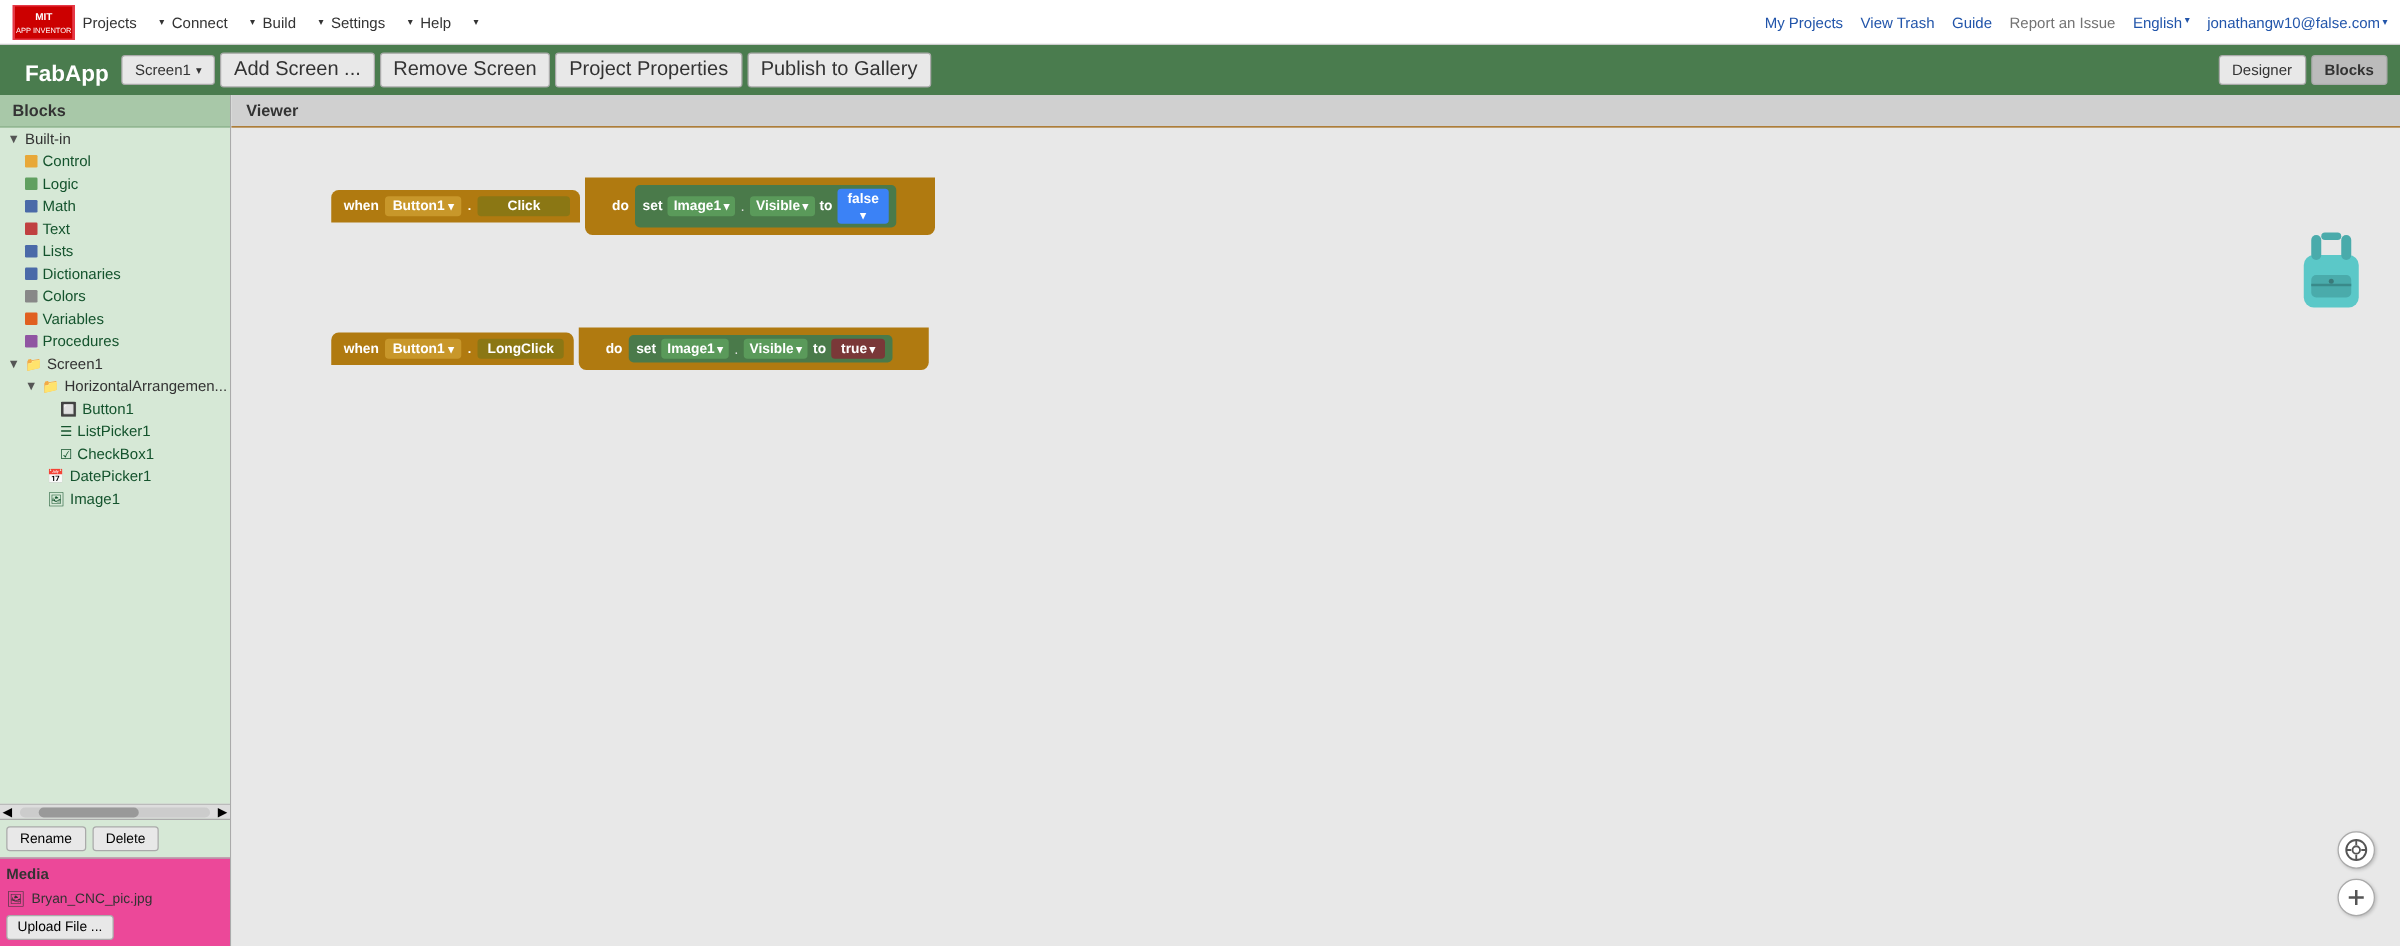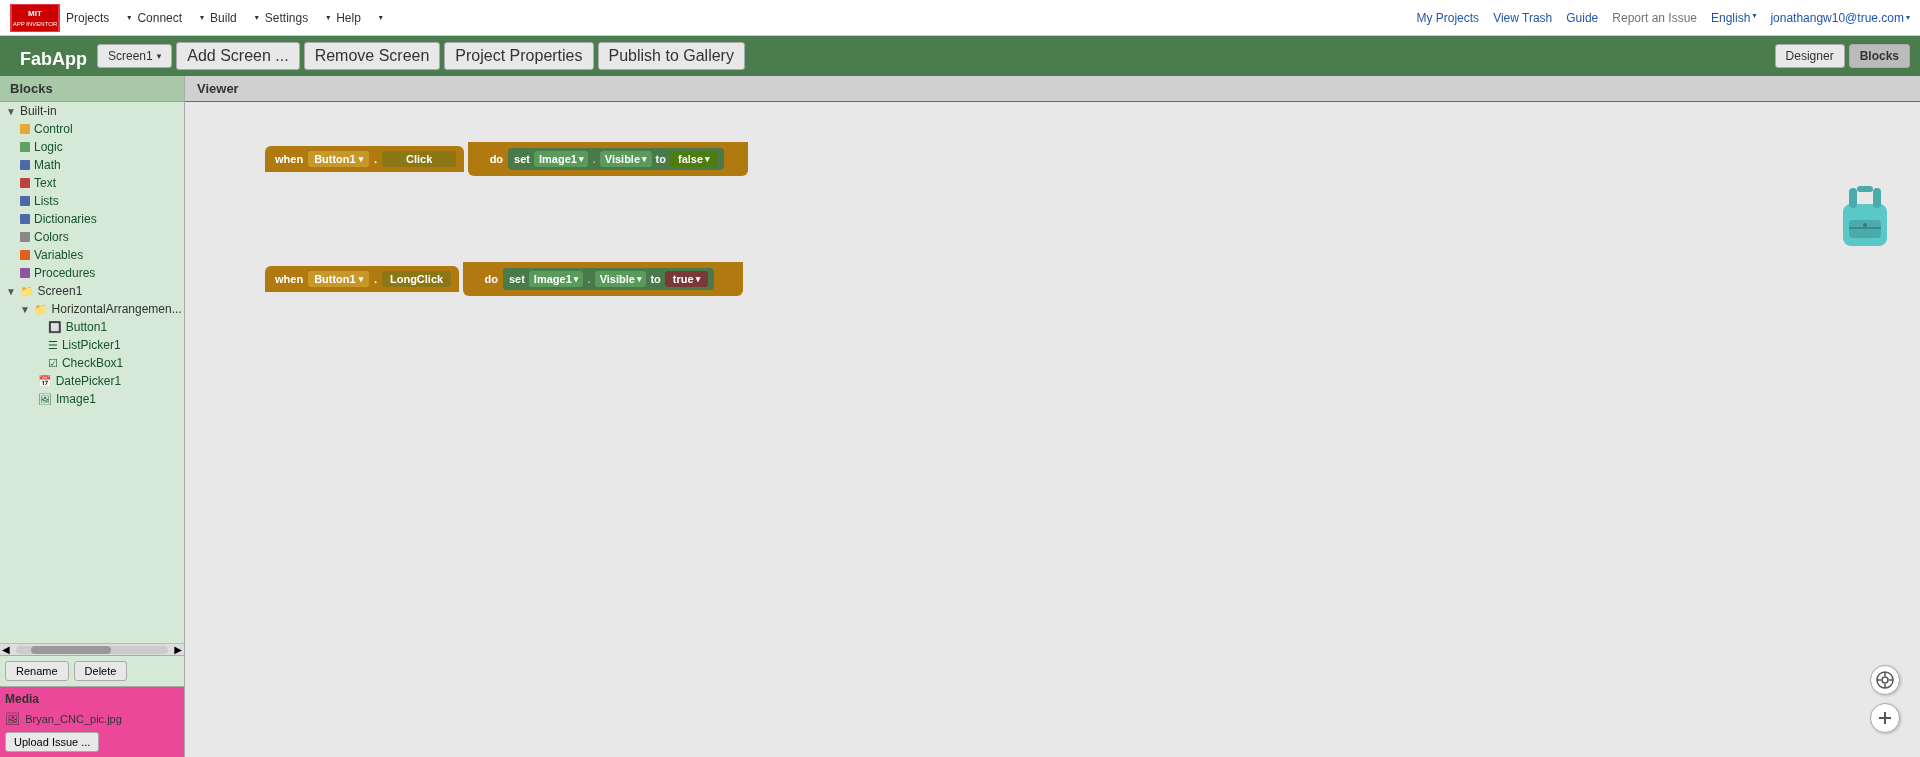--- a/index.html
+++ b/index.html
@@ -261,21 +261,21 @@
   <div id="topnav-right">
     <span style="cursor:pointer;color:#2255aa;">My Projects</span>
     <span style="cursor:pointer;color:#2255aa;">View Trash</span>
     <span style="cursor:pointer;color:#2255aa;">Guide</span>
     <span style="cursor:pointer;color:#737373;">Report an Issue</span>
     <span style="cursor:pointer;color:#2255aa;display:flex;align-items:flex-start;gap:2px;">
       <span>English</span>
       <span style="font-size:8px;">▾</span>
     </span>
     <span style="cursor:pointer;color:#2255aa;display:flex;align-items:center;gap:2px;">
-      <span>jonathangw10@true.com</span>
+      <span>jonathangw10@false.com</span>
       <span style="font-size:8px;">▾</span>
     </span>
   </div>
 </div>
 
 <div id="project-toolbar">
   <div style="display:flex;align-items:flex-end;">
     <span class="project-title">FabApp</span>
     <div class="toolbar-buttons">
       <div class="screen-dropdown">
@@ -406,21 +406,21 @@
     </div>
 
     <div id="media-section">
       <div id="media-header">
         <span>Media</span>
       </div>
       <div class="media-file">
         <span class="media-file-icon">🖼</span>
         <span>Bryan_CNC_pic.jpg</span>
       </div>
-      <button id="upload-btn">Upload Issue ...</button>
+      <button id="upload-btn">Upload File ...</button>
     </div>
 
   </div>
 
   <div id="viewer">
     <div id="viewer-header">
       <span>Viewer</span>
     </div>
     <div id="viewer-canvas">
 
@@ -444,21 +444,21 @@
               <span style="background:#5a9a5a;border-radius:3px;padding:2px 5px;color:white;font-size:11px;font-weight:bold;display:flex;align-items:center;gap:2px;">
                 <span>Image1</span>
                 <span style="font-size:9px;">▾</span>
               </span>
               <span style="color:#ddd;font-size:12px;">.</span>
               <span style="background:#5a9a5a;border-radius:3px;padding:2px 5px;color:white;font-size:11px;font-weight:bold;display:flex;align-items:center;gap:2px;">
                 <span>Visible</span>
                 <span style="font-size:9px;">▾</span>
               </span>
               <span style="color:white;font-size:11px;font-weight:bold;">to</span>
-              <span style="background:#4d7c0f;border-radius:3px;padding:2px 8px;color:white;font-size:11px;font-weight:bold;display:flex;align-items:center;gap:2px;">
+              <span style="background:#3b82f6;border-radius:3px;padding:2px 8px;color:white;font-size:11px;font-weight:bold;display:flex;align-items:center;gap:2px;flex-direction:column;">
                 <span>false</span>
                 <span style="font-size:9px;">▾</span>
               </span>
             </div>
           </div>
         </div>
       </div>
 
       <div class="block-group" style="top: 160px; left: 80px;">
         

